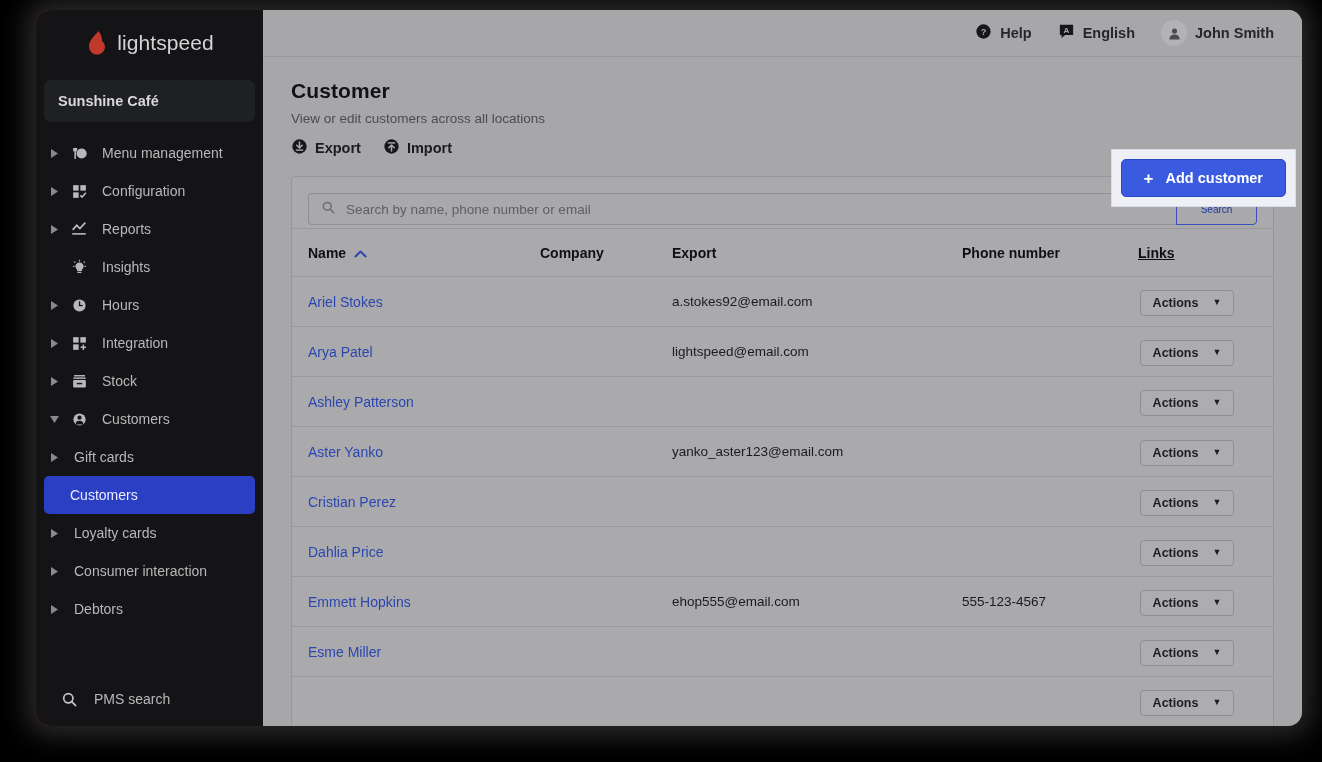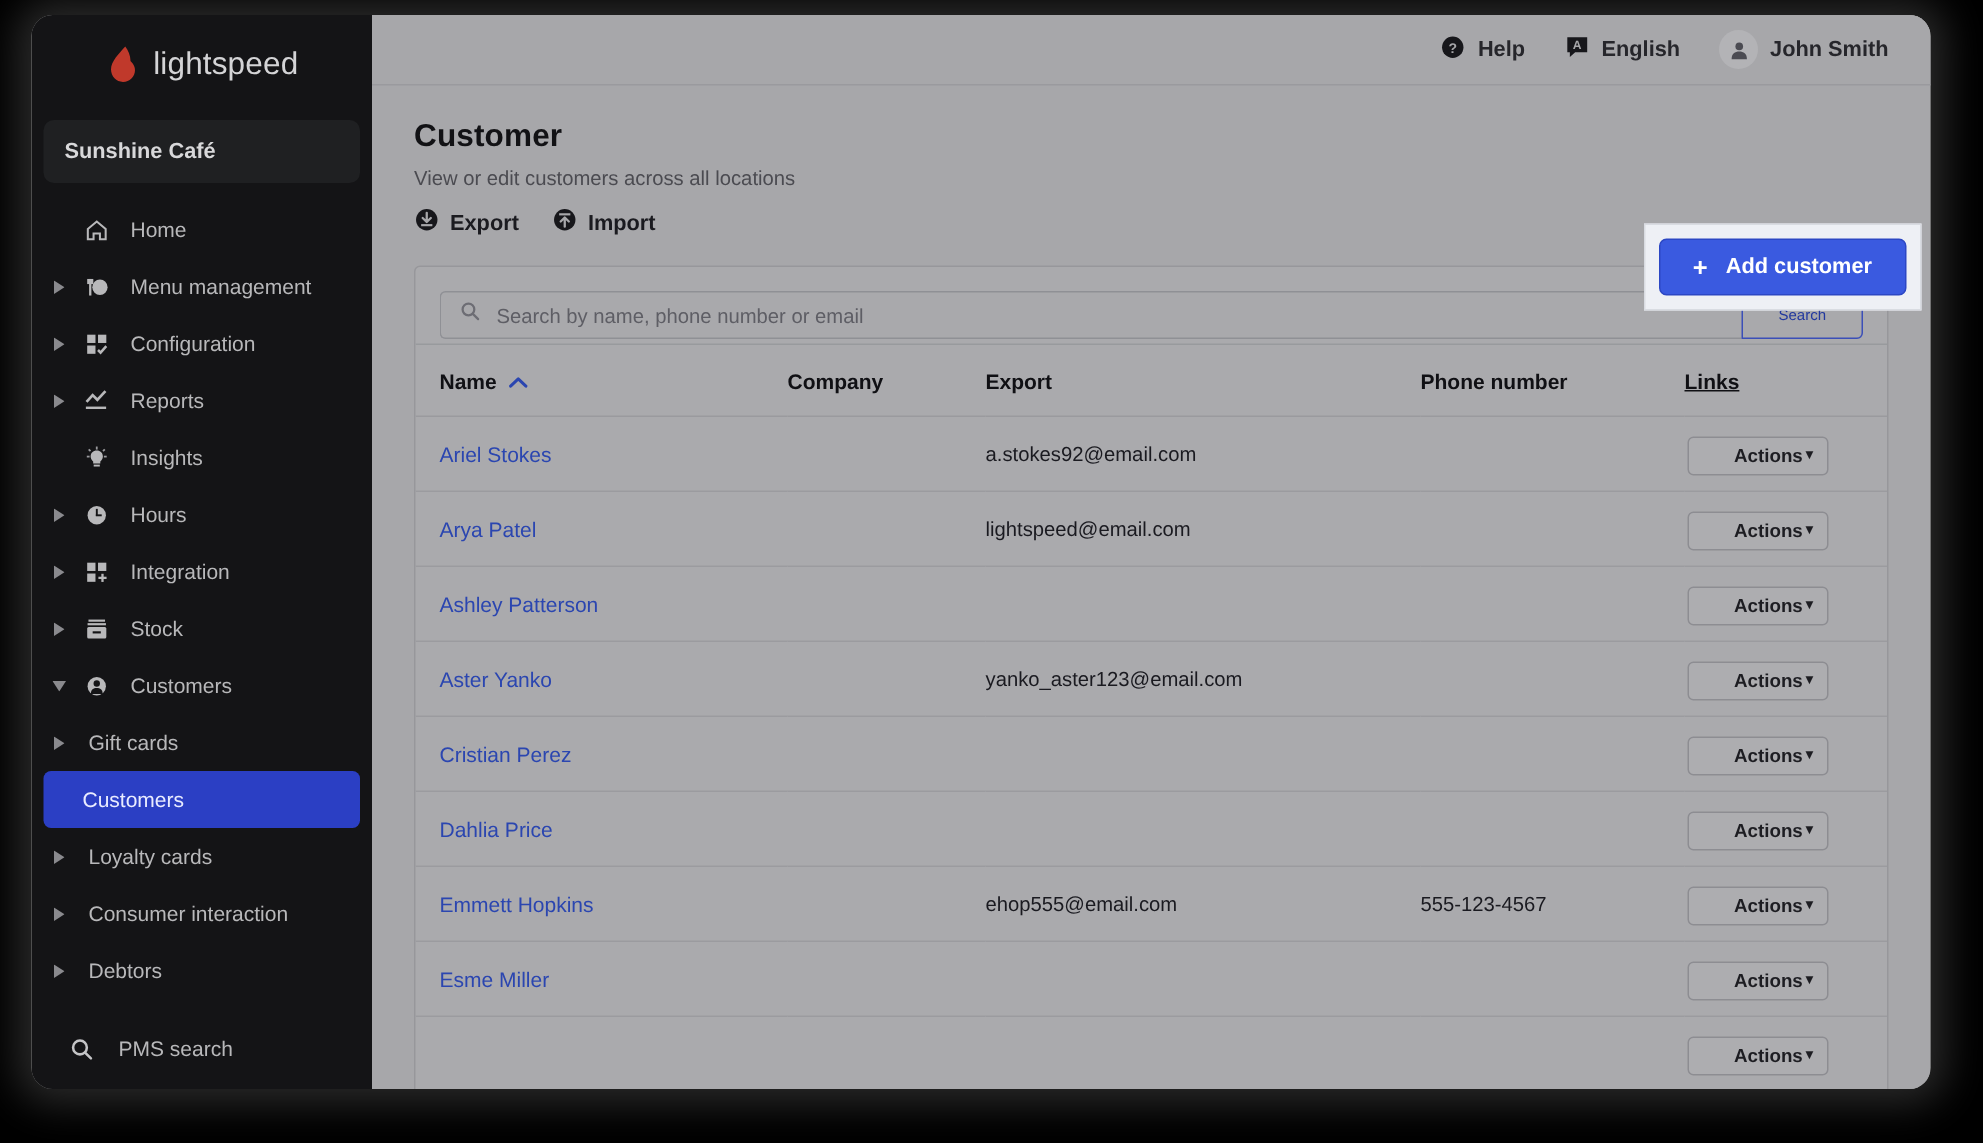--- a/index.html
+++ b/index.html
@@ -7,27 +7,27 @@
     padding: 0;
     background: #000000;
     width: 1322px;
     height: 762px;
     overflow: hidden;
     font-family: "Liberation Sans", sans-serif;
   }
 
   #window {
     position: absolute;
-    left: 21px;
+    left: 36px;
     top: 10px;
     width: 1266px;
     height: 716px;
     border-radius: 14px;
     overflow: hidden;
-    background: #a3a3a3;
+    background: #be185d;
     box-shadow: 0 0 26px 10px rgba(255,255,255,0.16);
     display: flex;
   }
 
   
   #sidebar {
     width: 227px;
     min-width: 227px;
     background: #141416;
     display: flex;
@@ -300,26 +300,26 @@
     width: 94px;
     height: 26px;
     border: 1px solid #8d8d92;
     border-radius: 4px;
     background: #adadb0;
     color: #1d1d22;
     font-size: 12.5px;
     font-weight: 700;
     display: inline-flex;
     align-items: center;
-    gap: 0;
+    justify-content: center;
+    gap: 14px;
     cursor: pointer;
     position: relative;
     top: 1px;
     box-sizing: border-box;
-    padding-left: 30px;
   }
   .actions-btn .dn { font-size: 9px; line-height: 1; }
 </style>
 </head>
 <body>
 
 <div id="window">
 
   <div id="sidebar">
 
@@ -331,29 +331,20 @@
       </span>
       <span class="logo-word">lightspeed</span>
     </div>
 
     <div id="store-chip">
       <span>Sunshine Café</span>
     </div>
 
     <div id="nav">
 
-      <div class="nav-item">
-        <span class="caret"></span>
-        <span class="nav-icon">
-          <svg width="17" height="17" viewBox="0 0 20 20" fill="none" stroke="#b8b8ba" stroke-width="1.6">
-            <path d="M3 9 L10 3.2 L17 9 V17 H12.5 V12.5 H7.5 V17 H3 Z"></path>
-          </svg>
-        </span>
-        <span class="nav-label">Home</span>
-      </div>
 
       <div class="nav-item">
         <span class="caret">
           <svg width="7" height="9" viewBox="0 0 7 9">
               <path d="M0 0 L7 4.5 L0 9 Z" fill="#8a8a8e"></path>
             </svg>
         </span>
         <span class="nav-icon">
           <svg width="17" height="17" viewBox="0 0 20 20">
             <circle cx="12.5" cy="10" r="6" fill="#b8b8ba"></circle>

